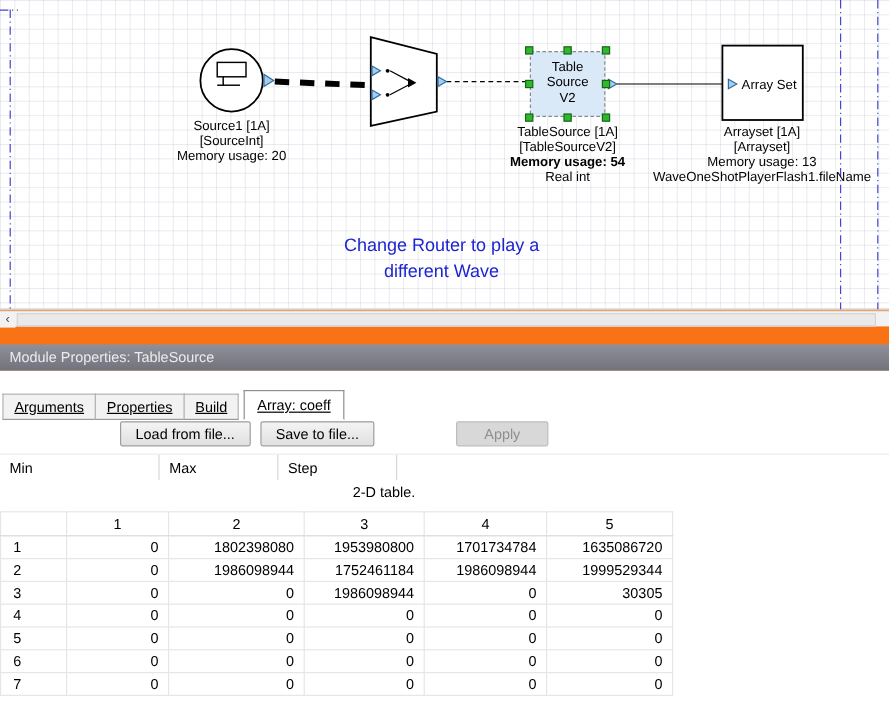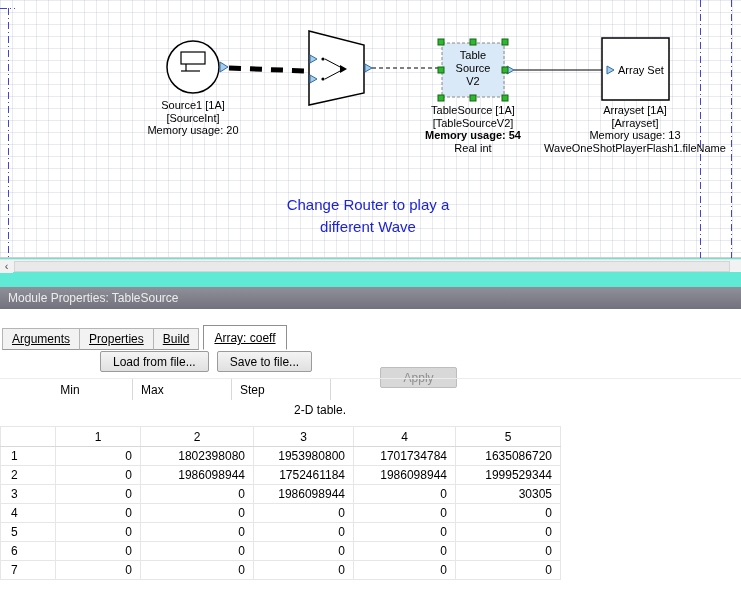--- a/index.html
+++ b/index.html
@@ -1,17 +1,17 @@
 <!DOCTYPE html>
 <html><head>
 <meta charset="utf-8">
 <style>
   * { box-sizing: border-box; margin: 0; padding: 0; }
   body { font-family: "Liberation Sans", sans-serif; }
-  #page { position: relative; width: 741px; height: 600px; background: #5eead4; overflow: hidden; }
+  #page { position: relative; width: 741px; height: 600px; background: #f97316; overflow: hidden; }
 
   
   #canvas {
     position: absolute; left: 0; top: 0; width: 741px; height: 258px;
     background-color: #fff;
     background-image:
       linear-gradient(to right, rgba(120,128,160,0.16) 1px, transparent 1px),
       linear-gradient(to bottom, rgba(120,128,160,0.16) 1px, transparent 1px);
     background-size: 12px 12px;
     border-bottom: 1px solid #cfcfcf;
@@ -44,25 +44,25 @@
   .tab { padding: 3px 9px; background: #f2f2f2; border: 1px solid #b5b5b5; border-bottom: 1px solid #9a9a9a; margin-right: -1px; }
   .tab.active { background: #fff; border: 1px solid #8f8f8f; border-bottom: 1px solid #fff; padding: 5px 10px 4px; margin-left: 5px; }
 
   .btnrow { position: absolute; left: 100px; top: 42px; display: flex; }
   .btn {
     height: 21px; font-family: "Liberation Sans", sans-serif; font-size: 12px; color: #000;
     padding: 0 12px; margin-right: 8px;
     background: linear-gradient(to bottom, #f4f4f4, #e0e0e0);
     border: 1px solid #9b9b9b; border-radius: 2px;
   }
-  .btn.apply { margin-left: 60px; width: 77px; padding: 0; background: #d8d8d8; color: #8e8e8e; border-color: #bdbdbd; margin-top: 16px; }
+  .btn.apply { margin-left: 60px; width: 77px; padding: 0; background: #d8d8d8; color: #8e8e8e; border-color: #bdbdbd; }
 
   .range { position: absolute; left: 0; top: 69px; width: 741px; height: 22px; border-top: 1px solid #ececec; display: flex; }
   .range > div { line-height: 22px; padding-left: 8px; border-right: 1px solid #d8d8d8; }
-  .range .c-min  { width: 133px; text-align: center; }
+  .range .c-min  { width: 133px; }
   .range .c-max  { width: 99px; }
   .range .c-step { width: 99px; }
 
   .tcap { position: absolute; left: 0; top: 94px; width: 640px; text-align: center; }
 
   table.grid { position: absolute; left: 0; top: 117px; border-collapse: collapse; font-size: 12px; }
   table.grid th, table.grid td { border: 1px solid #e6e6e6; font-weight: normal; }
   table.grid thead th { height: 20px; text-align: center; border-bottom: 1px solid #d8d8d8; }
   table.grid tbody th { height: 19px; text-align: left; padding-left: 10px; }
   table.grid tbody td { height: 19px; text-align: right; padding-right: 8px; }

